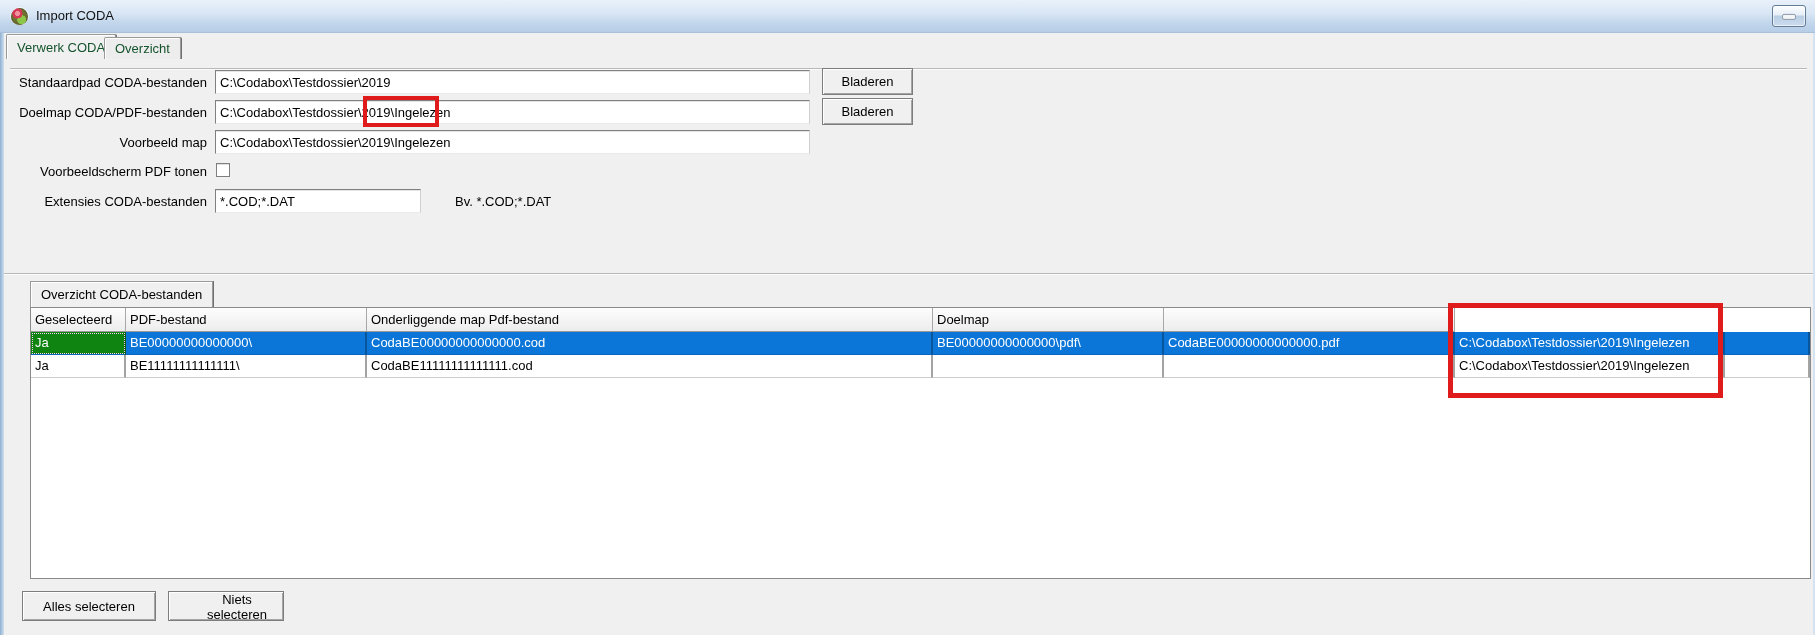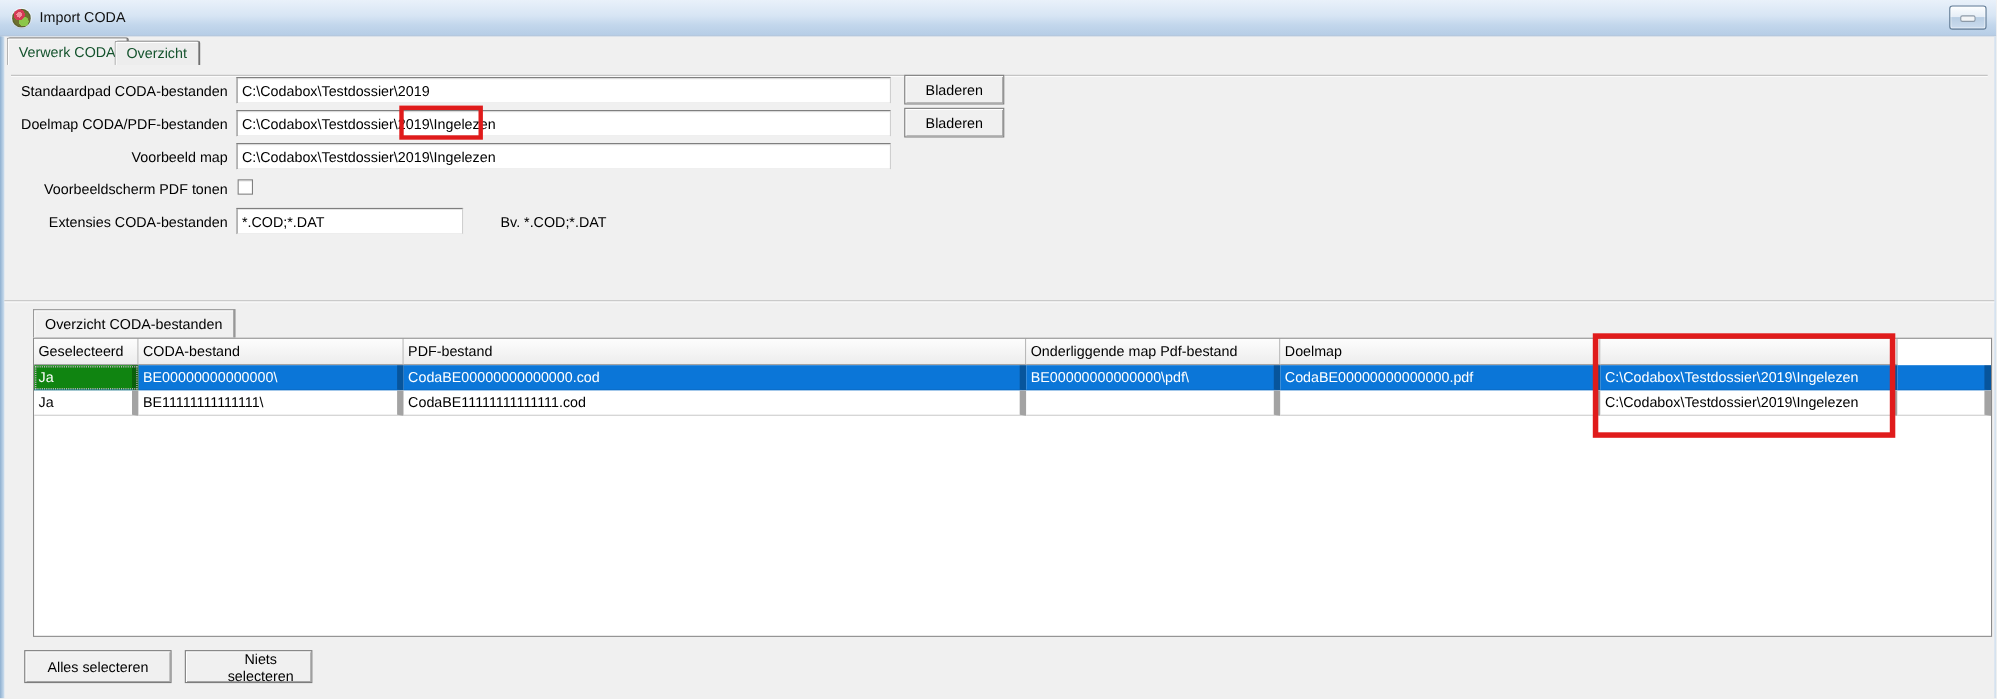--- a/index.html
+++ b/index.html
@@ -88,21 +88,21 @@
   }
   .grid-row { display:grid; grid-template-columns:95px 241px 566px 231px 291px 270px auto; width:100%; }
   .hdr-cell {
     height:24px; line-height:23px; padding:0 4px; font-size:13px; color:#000;
     background:linear-gradient(to bottom,#fdfdfd,#ededed);
     border-right:1px solid #a8a8a8; border-bottom:1px solid #9a9a9a;
     white-space:nowrap; overflow:hidden;
   }
   .body-cell {
     height:23px; line-height:22px; padding:0 4px; font-size:13px;
-    border-right:6px solid #a3a3a3; border-bottom:1px solid #cccccc;
+    border-right:2px solid #a3a3a3; border-bottom:1px solid #cccccc;
     white-space:nowrap; overflow:hidden; background:#fff; color:#000;
   }
   .row-selected .body-cell { background:#0b76d8; color:#fff; border-right-color:rgba(0,0,0,.28); border-bottom-color:#0a66bd; }
   .row-selected .cell-focus {
     background:#108411; color:#fff;
     outline:1px dotted #ffc9ff; outline-offset:-2px;
   }
 
   
   .footer-button {
@@ -157,21 +157,20 @@
   <input class="text-input" id="ext-input" style="top: 189px;" value="*.COD;*.DAT">
   <div id="ext-hint">Bv. *.COD;*.DAT</div>
 
   <div class="etched" id="sep-middle"></div>
 
   <div id="tab-table">Overzicht CODA-bestanden</div>
 
   <div id="grid">
     <div class="grid-row">
       <div class="hdr-cell">Geselecteerd</div>
-      <div class="hdr-cell">CODA-bestand</div>
       <div class="hdr-cell">PDF-bestand</div>
       <div class="hdr-cell">Onderliggende map Pdf-bestand</div>
       <div class="hdr-cell">Doelmap</div>
       <div class="hdr-cell"></div>
     </div>
 
     <div class="grid-row row-selected">
       <div class="body-cell cell-focus">Ja</div>
       <div class="body-cell">BE00000000000000\</div>
       <div class="body-cell">CodaBE00000000000000.cod</div>

